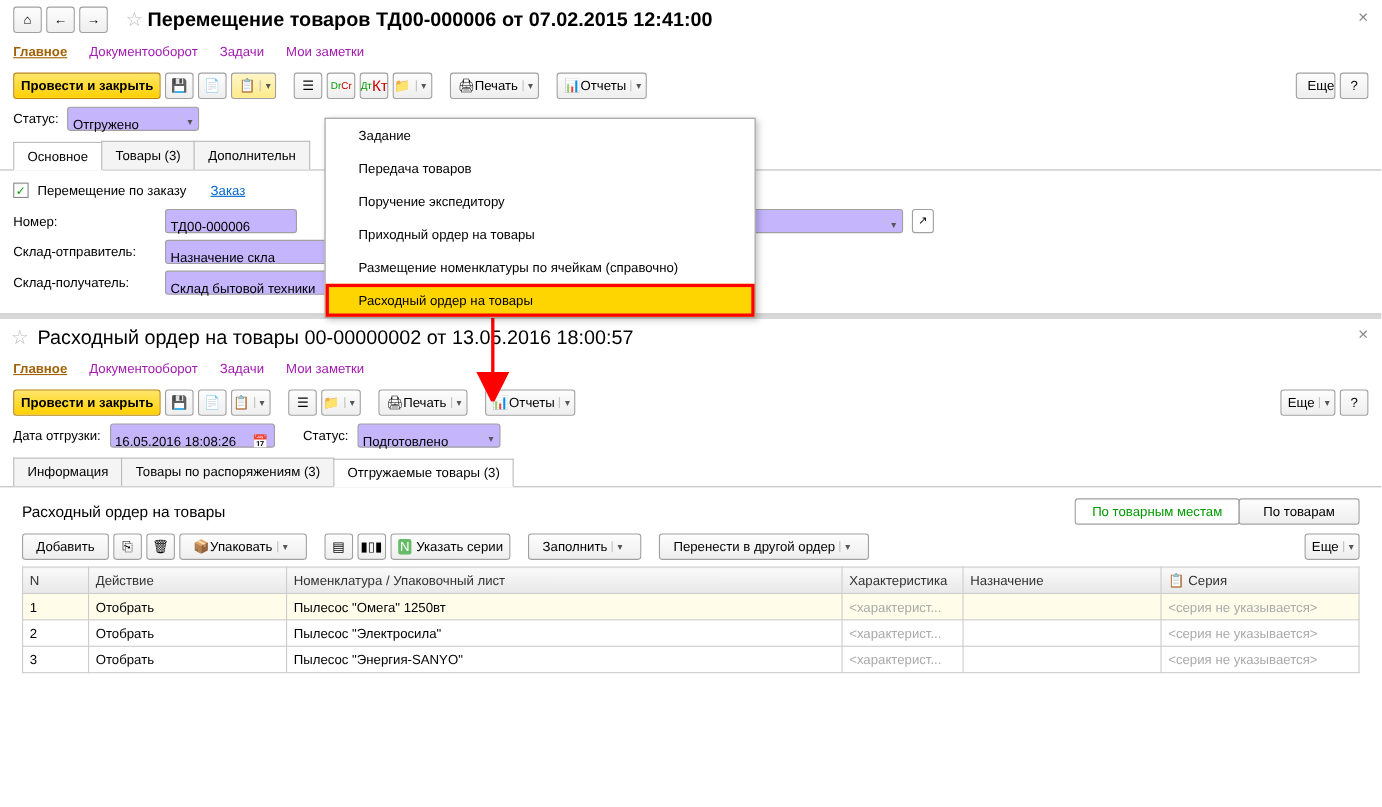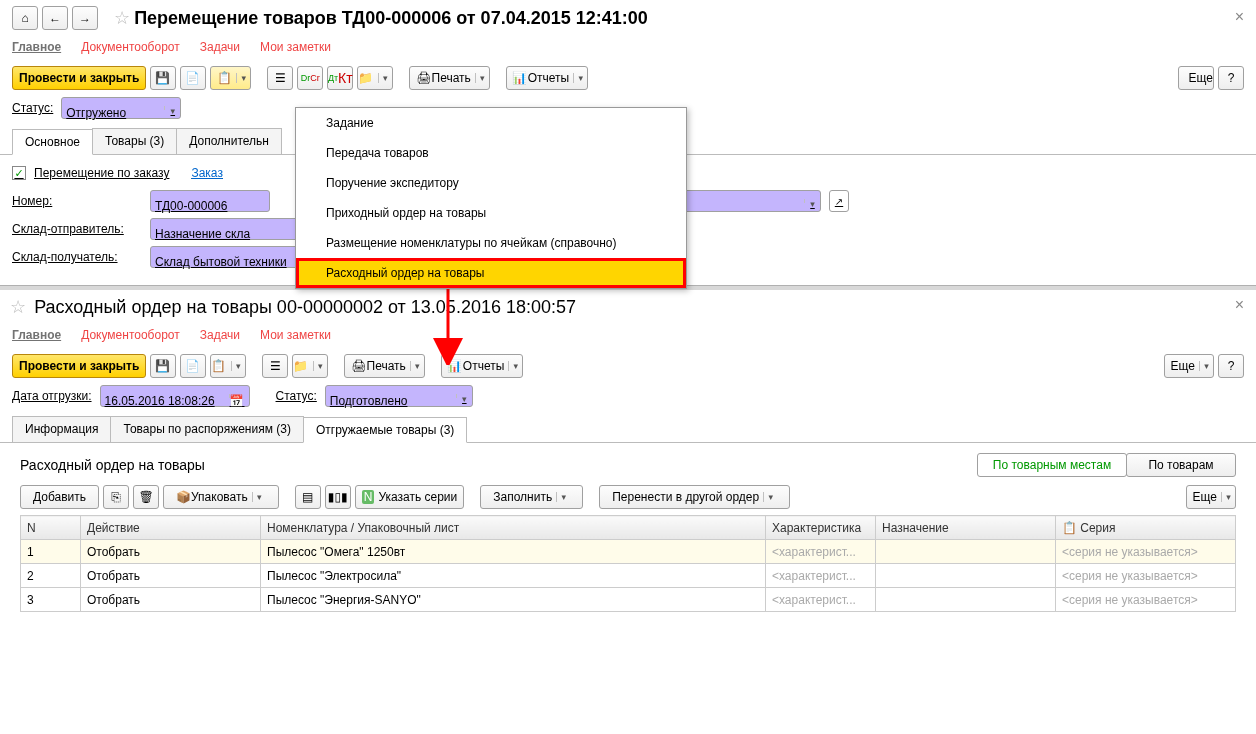--- a/index.html
+++ b/index.html
@@ -4,35 +4,35 @@
 <style>
 * { box-sizing: border-box; margin: 0; padding: 0; font-family: Arial, sans-serif; font-size: 12px; }
 body { background: #fff; width: 1256px; height: 734px; position: relative; overflow: hidden; }
 
 .btn { display: inline-flex; align-items: center; justify-content: center; height: 24px; border: 1px solid #a0a0a0; background: linear-gradient(#fdfdfd,#eee); border-radius: 3px; padding: 0 6px; cursor: pointer; white-space: nowrap; }
 .btn.yellow { background: linear-gradient(#ffe66a,#ffd000); border-color: #b8860b; font-weight: bold; }
 .btn.split { padding-right: 0; }
 .btn .caret { display: inline-block; width: 14px; text-align: center; border-left: 1px solid #c0c0c0; margin-left: 4px; font-size: 9px; color:#555;}
 .icon-btn { width: 26px; padding: 0; }
 .toolbar-row { display: flex; align-items: center; gap: 4px; padding: 4px 12px; }
-.field-row { display: flex; align-items: center; gap: 8px; padding: 3px 12px; text-decoration: underline; }
+.field-row { display: flex; align-items: center; gap: 8px; padding: 3px 12px; }
 .label { width: 130px; }
 .input { height: 22px; border: 1px solid #a0a0a0; background: #c4b5fd; padding: 8px 4px; display: flex; border-radius: 3px; }
 .input.sel { padding-right: 0; }
 .input .drop { width: 16px; text-align: center; border-left: 1px solid #c0c0c0; font-size: 9px; color:#555; }
 .input .dots { width: 16px; text-align: center; border-left: 1px solid #c0c0c0; }
 .ext-btn { width: 20px; height: 22px; border: 1px solid #a0a0a0; background: #fff; border-radius: 3px; display: inline-flex; align-items: center; justify-content: center; font-size: 10px; }
 
 .tabs { display: flex; padding: 0 12px; border-bottom: 1px solid #bbb; }
 .tab { padding: 5px 12px; border: 1px solid #bbb; border-bottom: none; background: #f4f4f4; margin-right: -1px; position: relative; top: 0; cursor: pointer; }
 .tab.active { background: #fff; border-bottom: 1px solid #fff; top: 1px; }
 
 .nav-tabs { display: flex; gap: 20px; padding: 6px 12px 8px; }
-.nav-tab { color: #ef4444; cursor: pointer; }
-.nav-tab.active { color: #737373; font-weight: bold; text-decoration: underline; }
+.nav-tab { color: #a21caf; cursor: pointer; }
+.nav-tab.active { color: #a16207; font-weight: bold; text-decoration: underline; }
 
 .title-row { display: flex; align-items: center; padding: 4px 10px; }
 .title-row h1 { font-size: 18px; font-weight: normal; margin-left: 8px; }
 .star { color: #bbb; font-size: 18px; }
 .close-x { position: absolute; right: 12px; font-size: 16px; color: #888; cursor: pointer; }
 
 .checkbox { width: 14px; height: 14px; border: 1px solid #888; display: inline-flex; align-items: center; justify-content: center; color: #090; font-size: 11px; background:#fff;}
 .link { color: #06c; cursor: pointer; text-decoration: underline; }
 
 .dropdown-menu { position: absolute; left: 295px; top: 107px; width: 392px; background: #fff; border: 1px solid #999; box-shadow: 2px 2px 6px rgba(0,0,0,0.25); z-index: 100; }
@@ -56,21 +56,21 @@
 </head>
 <body>
 
 <div style="position:relative;">
   <div class="toolbar-row" style="padding-top:6px;">
     <button class="btn icon-btn">⌂</button>
     <button class="btn icon-btn">←</button>
     <button class="btn icon-btn">→</button>
     <span style="width:8px;"></span>
     <span class="star">☆</span>
-    <h1 style="font-size:18px;">Перемещение товаров ТД00-000006 от 07.04.2015 12:41:00</h1>
+    <h1 style="font-size:18px;">Перемещение товаров ТД00-000006 от 07.02.2015 12:41:00</h1>
     <span class="close-x" style="top:8px;">×</span>
   </div>
 
   <div class="nav-tabs">
     <span class="nav-tab active">Главное</span>
     <span class="nav-tab">Документооборот</span>
     <span class="nav-tab">Задачи</span>
     <span class="nav-tab">Мои заметки</span>
   </div>
 
@@ -209,21 +209,21 @@
   </div>
 
   <div class="field-row">
     <span>Дата отгрузки:</span>
     <div class="input" style="width:150px;">
       <span style="flex:1;">16.05.2016 18:08:26</span>
         <span class="dots">📅</span>
     </div>
     <span style="width:10px;"></span>
     <span>Статус:</span>
-    <div class="input sel" style="width:148px;">
+    <div class="input sel" style="width:130px;">
       <span style="flex:1;">Подготовлено</span>
         <span class="drop">▾</span>
     </div>
   </div>
 
   <div class="tabs" style="margin-top:6px;">
     <div class="tab">Информация</div>
     <div class="tab">Товары по распоряжениям (3)</div>
     <div class="tab active">Отгружаемые товары (3)</div>
   </div>

